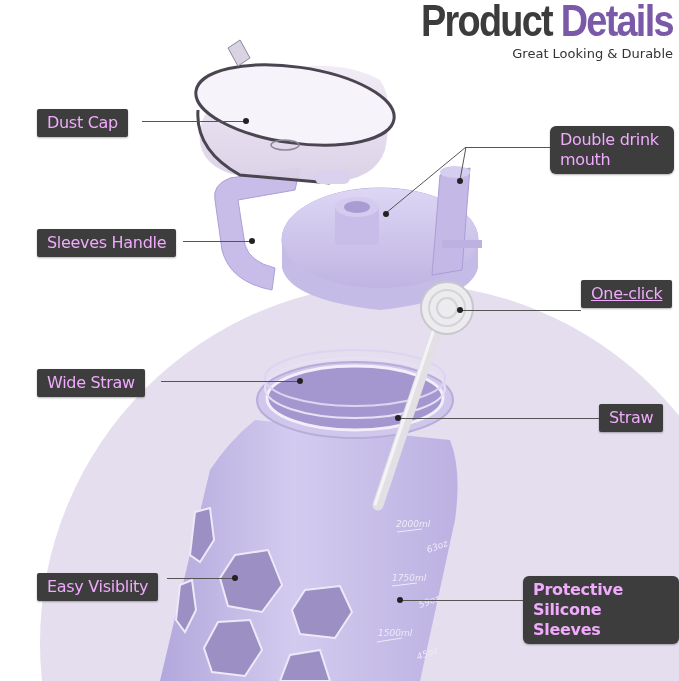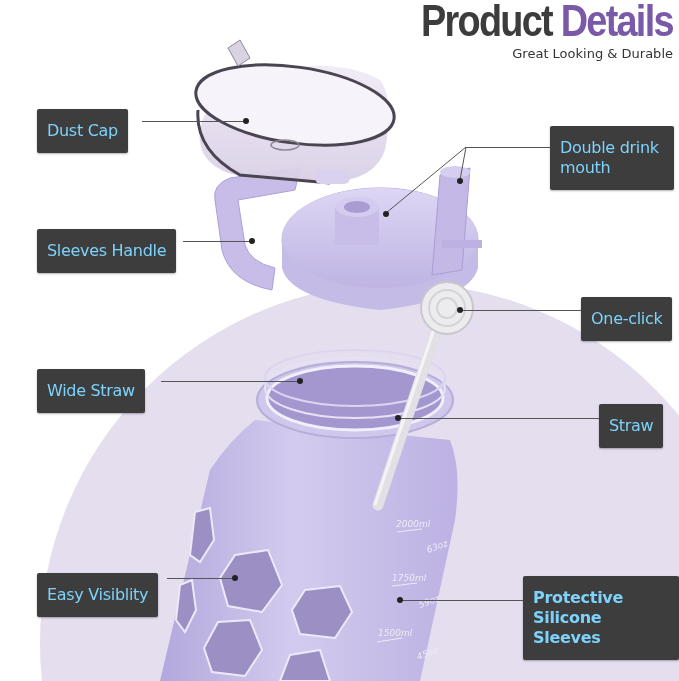--- a/index.html
+++ b/index.html
@@ -2,22 +2,22 @@
 <html><head>
 <meta charset="utf-8">
 <style>
   html,body{margin:0;padding:0;}
   body{width:679px;height:681px;position:relative;overflow:hidden;background:#ffffff;font-family:"DejaVu Sans","Liberation Sans",sans-serif;}
   .bg-circle{position:absolute;left:40px;top:283px;width:720px;height:720px;border-radius:50%;background:#e4deef;}
   .title{position:absolute;right:6px;top:-4px;font-family:"Liberation Sans",sans-serif;font-weight:700;font-size:44px;letter-spacing:-2px;transform:scaleX(0.86);transform-origin:right top;white-space:nowrap;}
   .title .t1{color:#3c3c3c;}
   .title .t2{color:#7a5aa8;}
   .subtitle{position:absolute;right:6px;top:46px;font-size:13px;color:#333;white-space:nowrap;}
-  .label{position:absolute;background:#3d3d3d;color:#7dd3fc;font-size:16px;line-height:20px;padding:12px 10px;border-radius:2px;box-shadow:0 1px 2px rgba(0,0,0,.3);white-space:nowrap;letter-spacing:-0.3px;}
-  .label.multi{white-space:normal;}
+  .label{position:absolute;background:#3d3d3d;color:#f0abfc;font-size:16px;line-height:20px;padding:4px 10px;border-radius:2px;box-shadow:0 1px 2px rgba(0,0,0,.3);white-space:nowrap;letter-spacing:-0.3px;}
+  .label.multi{white-space:normal;border-radius:6px;}
   .line{position:absolute;height:1px;background:#555;}
   .dot{position:absolute;width:6px;height:6px;border-radius:50%;background:#222;}
   svg.art{position:absolute;left:0;top:0;}
   .tick{font-family:"DejaVu Sans",sans-serif;font-style:italic;font-size:9px;fill:#efeaf8;}
 </style>
 </head>
 <body>
 
 <div class="bg-circle"></div>
 
@@ -118,21 +118,21 @@
 
 <div class="label multi" style="left:550px;top:126px;width:104px;">Double drink mouth</div>
 <div class="line" style="left:465px;top:147px;width:85px;"></div>
 <svg style="position:absolute;left:380px;top:145px;" width="90" height="75">
   <line x1="86" y1="2" x2="6" y2="68" stroke="#555" stroke-width="1"></line>
   <line x1="86" y1="2" x2="80" y2="35" stroke="#555" stroke-width="1"></line>
   <circle cx="6" cy="69" r="3" fill="#222"></circle>
   <circle cx="80" cy="36" r="3" fill="#222"></circle>
 </svg>
 
-<div class="label" style="left:581px;top:297px;">One-click</div>
+<div class="label" style="left:581px;top:280px;text-decoration:underline;">One-click</div>
 <div class="line" style="left:460px;top:310px;width:121px;"></div>
 <div class="dot" style="left:457px;top:307px;"></div>
 
 <div class="label" style="left:37px;top:369px;">Wide Straw</div>
 <div class="line" style="left:161px;top:381px;width:138px;"></div>
 <div class="dot" style="left:297px;top:378px;"></div>
 
 <div class="label" style="left:599px;top:404px;">Straw</div>
 <div class="line" style="left:397px;top:418px;width:202px;"></div>
 <div class="dot" style="left:395px;top:415px;"></div>

